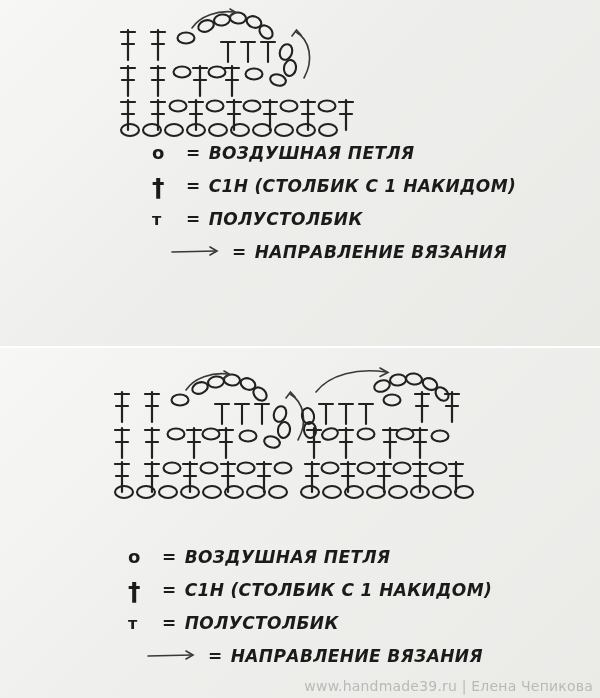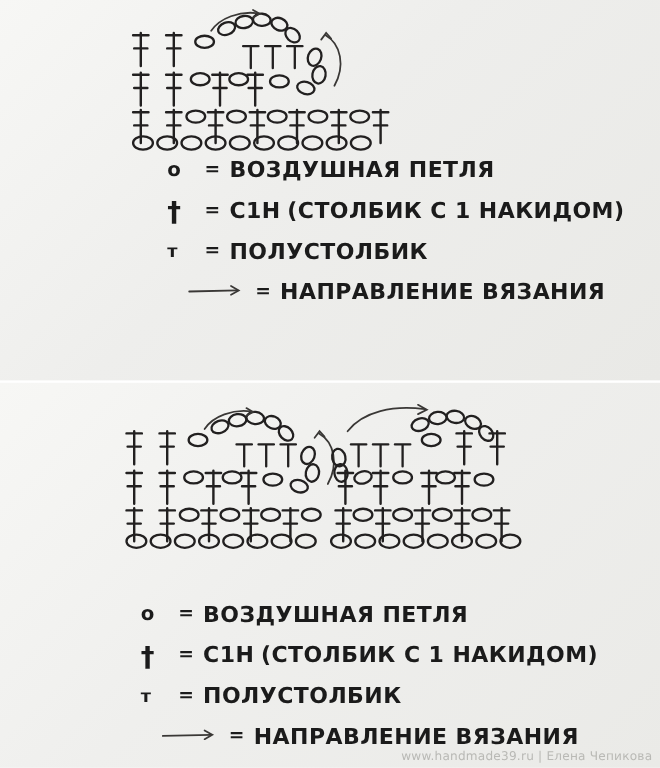--- a/index.html
+++ b/index.html
@@ -70,36 +70,37 @@
     top: 2px;
   }
   .legend-sym.small {
     font-size: 16px;
   }
   .legend-eq {
     margin-right: 8px;
     font-size: 17px;
   }
   .legend-txt {
-    font-size: 20px;
+    font-size: 17px;
     font-weight: 600;
+    font-style: italic;
   }
   .arrow-sym {
     display: inline-block;
     width: 56px;
     height: 12px;
     position: relative;
     top: -1px;
     margin-right: 6px;
   }
   .watermark {
     position: absolute;
     right: 7px;
     bottom: 4px;
-    font-size: 11px;
+    font-size: 14px;
     color: #b9b9b5;
     font-family: "DejaVu Sans", sans-serif;
     letter-spacing: 0.2px;
   }
   svg { display: block; overflow: visible; }
   .ink { stroke: #222020; fill: none; stroke-linecap: round; stroke-linejoin: round; }
   .inkthin { stroke: #3a3836; fill: none; stroke-linecap: round; }
   .oval { stroke: #222020; fill: none; stroke-width: 2.1; }
 </style>
 </head>

